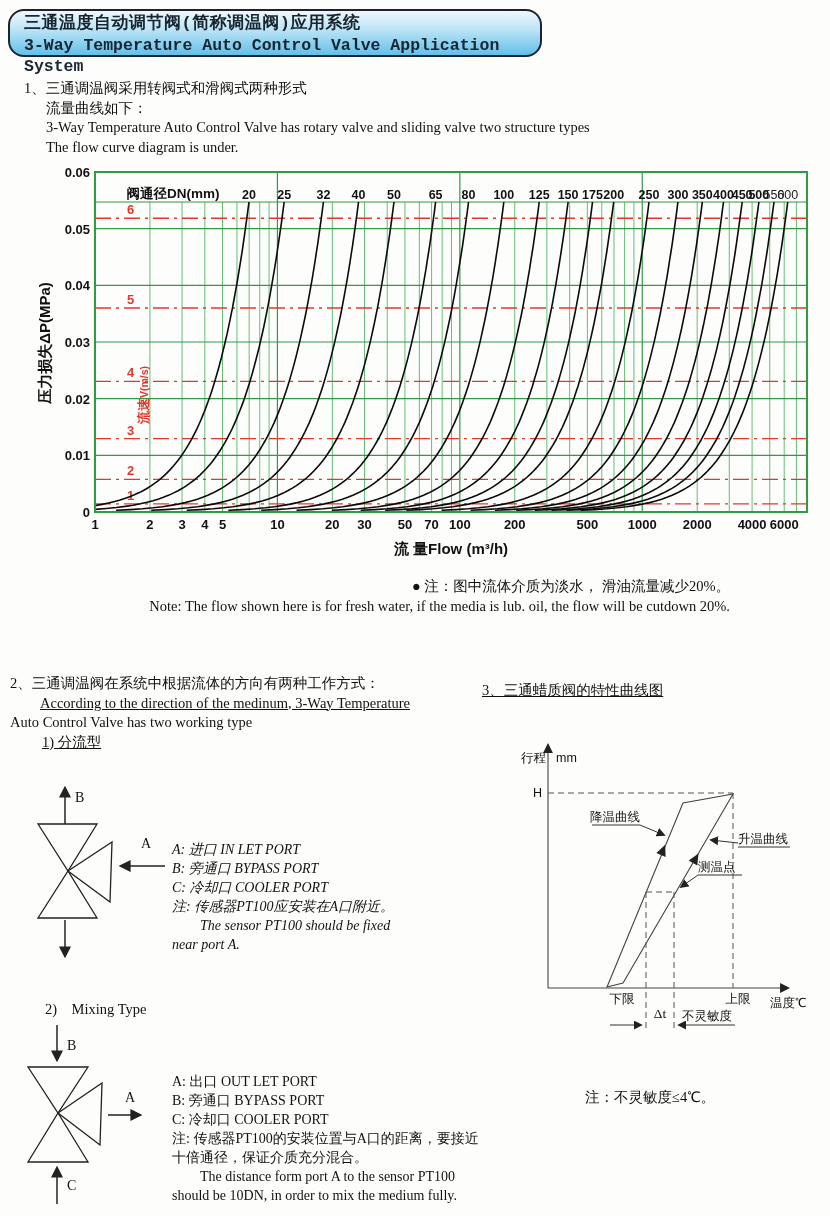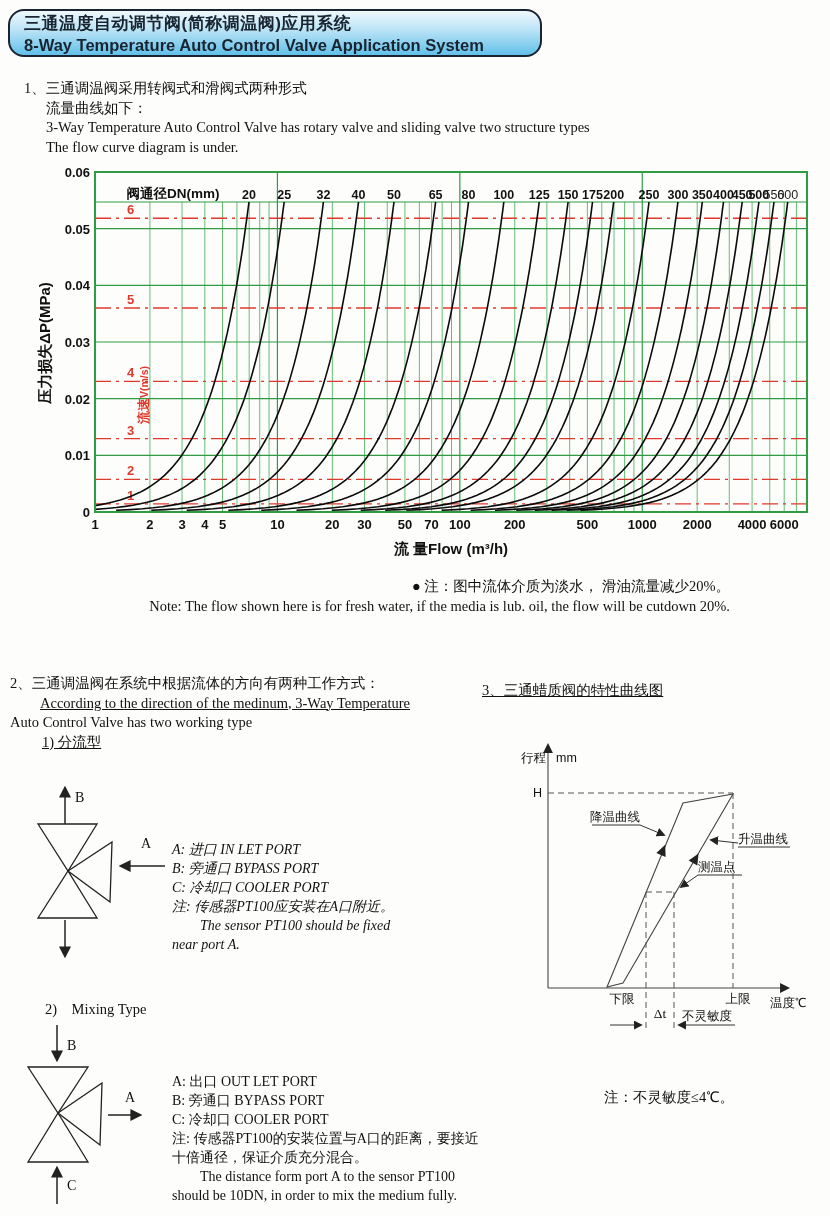--- a/index.html
+++ b/index.html
@@ -1,39 +1,39 @@
 <!DOCTYPE html>
 <html><head>
 <meta charset="utf-8">
 <style>
   html,body{margin:0;padding:0;}
   body{width:830px;height:1216px;position:relative;background:#fdfdfc;font-family:"Liberation Serif",serif;color:#111;overflow:hidden;}
   .abs{position:absolute;}
   
   #header{left:8px;top:9px;width:534px;height:48px;border:2px solid #1a2430;border-radius:16px;
     background:linear-gradient(180deg,#eef8fd 0%,#bfe5f6 40%,#62c0ea 100%);
-    padding:2px 0 0 14px;box-sizing:border-box;font-family:Liberation Sans, sans-serif;color:#18242f;}
+    padding:2px 0 0 14px;box-sizing:border-box;font-family:Liberation Mono, monospace;color:#18242f;}
   #header .h-zh{font-size:17px;font-weight:bold;line-height:22px;letter-spacing:0.5px;}
   #header .h-en{font-size:16.5px;font-weight:bold;line-height:21px;}
   
   .tblock{font-size:14.5px;line-height:19.5px;}
   .ind1{padding-left:22px;}
   .ind2{padding-left:30px;text-decoration:underline;}
   .ind3{padding-left:45px;}
   #sec1{left:24px;top:79px;width:720px;}
   #note{left:30px;top:577px;width:700px;text-align:right;}
   #sec2{left:10px;top:674px;width:470px;}
   #sec3-title{left:482px;top:681px;width:340px;font-size:14.5px;text-decoration:underline;}
   #dividing-sub{padding-left:32px;}
   #mixing-heading{left:45px;top:1000px;font-size:14.5px;}
   .ports{font-size:14px;line-height:19px;width:330px;}
   #div-ports{left:172px;top:840px;font-style:italic;}
   #mix-ports{left:172px;top:1072px;}
   .en-ind{text-indent:2em;}
-  #char-note{left:604px;top:1088px;font-size:14.5px;}
+  #char-note{left:585px;top:1088px;font-size:14.5px;}
   
   .g-min{stroke:#66bf74;stroke-width:1;}
   .g-maj{stroke:#2f9c44;stroke-width:1.2;}
   .frame{fill:none;stroke:#2f9c44;stroke-width:2;}
   .vline{stroke:#e0392b;stroke-width:1.3;stroke-dasharray:16 5 3 5;fill:none;}
   .vnum{fill:#e0392b;font:bold 13px "Liberation Sans",sans-serif;}
   .curve{fill:none;stroke:#0b0b0b;stroke-width:1.6;}
   .tick{font:bold 13px "Liberation Sans",sans-serif;fill:#111;}
   .dnlab{font:bold 12.5px "Liberation Sans",sans-serif;fill:#111;}
   .dnlight{font:12.5px "Liberation Sans",sans-serif;fill:#222;}
@@ -48,21 +48,21 @@
   .dash{stroke:#555;stroke-width:1;stroke-dasharray:6 4;fill:none;}
   .lead{stroke:#333;stroke-width:1;fill:none;}
   .clab{font:12.5px "Liberation Sans",sans-serif;fill:#111;}
   .clab-s{font:13.5px "Liberation Serif",serif;fill:#111;}
 </style>
 </head>
 <body>
 
 <div id="header" class="abs">
   <div class="h-zh">三通温度自动调节阀(简称调温阀)应用系统</div>
-  <div class="h-en">8-Way Temperature Auto Control Valve Application System</div>
+  <div class="h-en">3-Way Temperature Auto Control Valve Application System</div>
 </div>
 
 <div id="sec1" class="abs tblock">
   <div>1、三通调温阀采用转阀式和滑阀式两种形式</div>
   <div class="ind1">流量曲线如下：</div>
   <div class="ind1">3-Way Temperature Auto Control Valve has rotary valve and sliding valve two structure types</div>
   <div class="ind1">The flow curve diagram is under.</div>
 </div>
 
 <svg id="flow-chart" class="abs" style="left:30px;top:163px" width="800" height="400">

